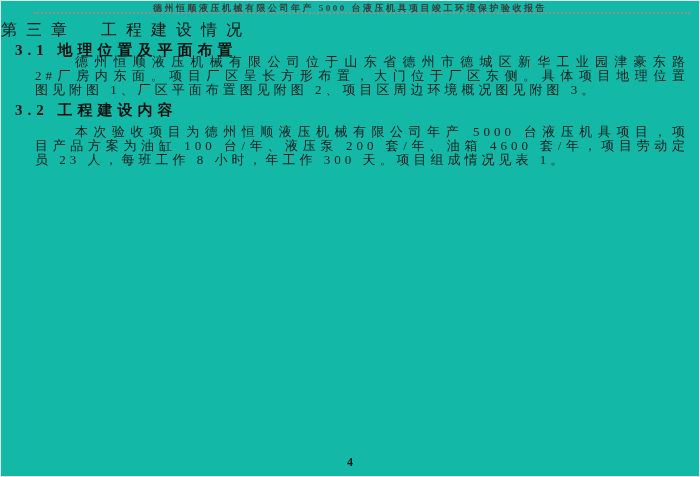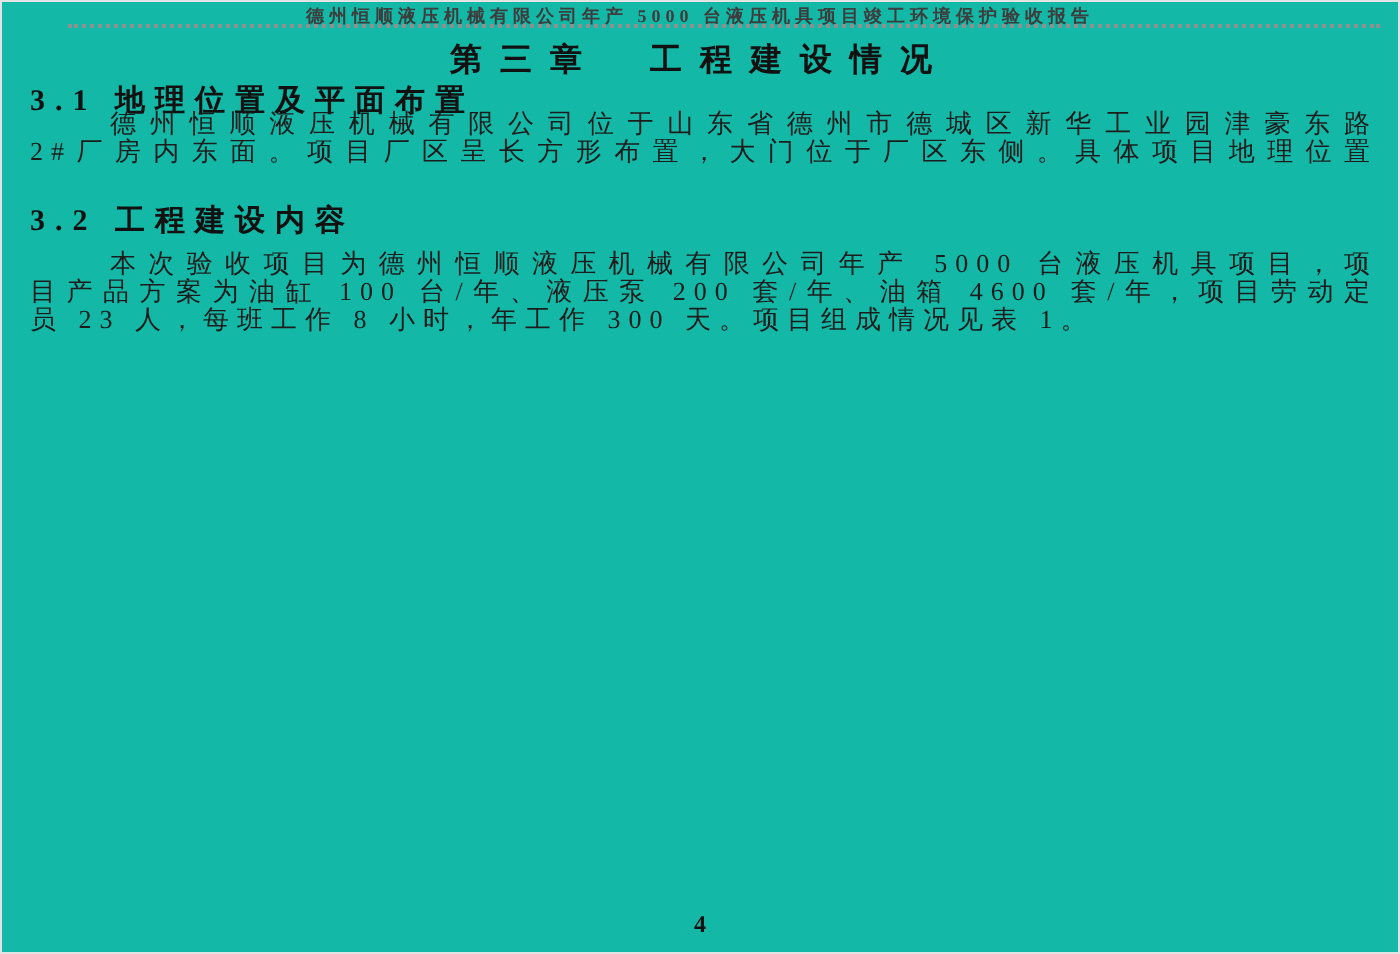--- a/index.html
+++ b/index.html
@@ -32,23 +32,22 @@
     position: absolute;
     top: 8px;
     left: 33px;
     width: 656px;
     height: 3px;
     border-bottom: 2px dotted #8f8f8f;
   }
   .chapter-title {
     position: absolute;
     top: 19px; left: 0; right: 0;
-    text-align: center;
     font-size: 16px;
-    font-weight: bold;
+    font-weight: normal;
     letter-spacing: 9px;
     color: #111;
     white-space: nowrap;
   }
   .sec-heading {
     position: absolute;
     left: 14px;
     font-size: 15px;
     font-weight: bold;
     letter-spacing: 5px;
@@ -66,20 +65,21 @@
     color: #1c1c1c;
   }
   .s1p { top: 54px; }
   .s2p { top: 124px; }
   .pline {
     height: 14px;
     line-height: 14px;
     text-align: justify;
     text-align-last: justify;
     overflow: hidden;
+    margin-left: 20px;
   }
   .pline.first {
     text-indent: 40px;
   }
   .pline.last {
     text-align: left;
     text-align-last: left;
   }
   .pageno {
     position: absolute;
@@ -99,20 +99,21 @@
 
   <div class="rule"></div>
 
   <div class="chapter-title">第三章　工程建设情况</div>
 
   <div class="sec-heading s1h">3.1 地理位置及平面布置</div>
 
   <div class="para s1p">
     <div class="pline first">德州恒顺液压机械有限公司位于山东省德州市德城区新华工业园津豪东路</div>
     <div class="pline">2#厂房内东面。项目厂区呈长方形布置，大门位于厂区东侧。具体项目地理位置</div>
+    <div class="pline last">图见附图 1、厂区平面布置图见附图 2、项目区周边环境概况图见附图 3。</div>
   </div>
 
   <div class="sec-heading s2h">3.2 工程建设内容</div>
 
   <div class="para s2p">
     <div class="pline first">本次验收项目为德州恒顺液压机械有限公司年产 5000 台液压机具项目，项</div>
     <div class="pline">目产品方案为油缸 100 台/年、液压泵 200 套/年、油箱 4600 套/年，项目劳动定</div>
     <div class="pline last">员 23 人，每班工作 8 小时，年工作 300 天。项目组成情况见表 1。</div>
   </div>
 

